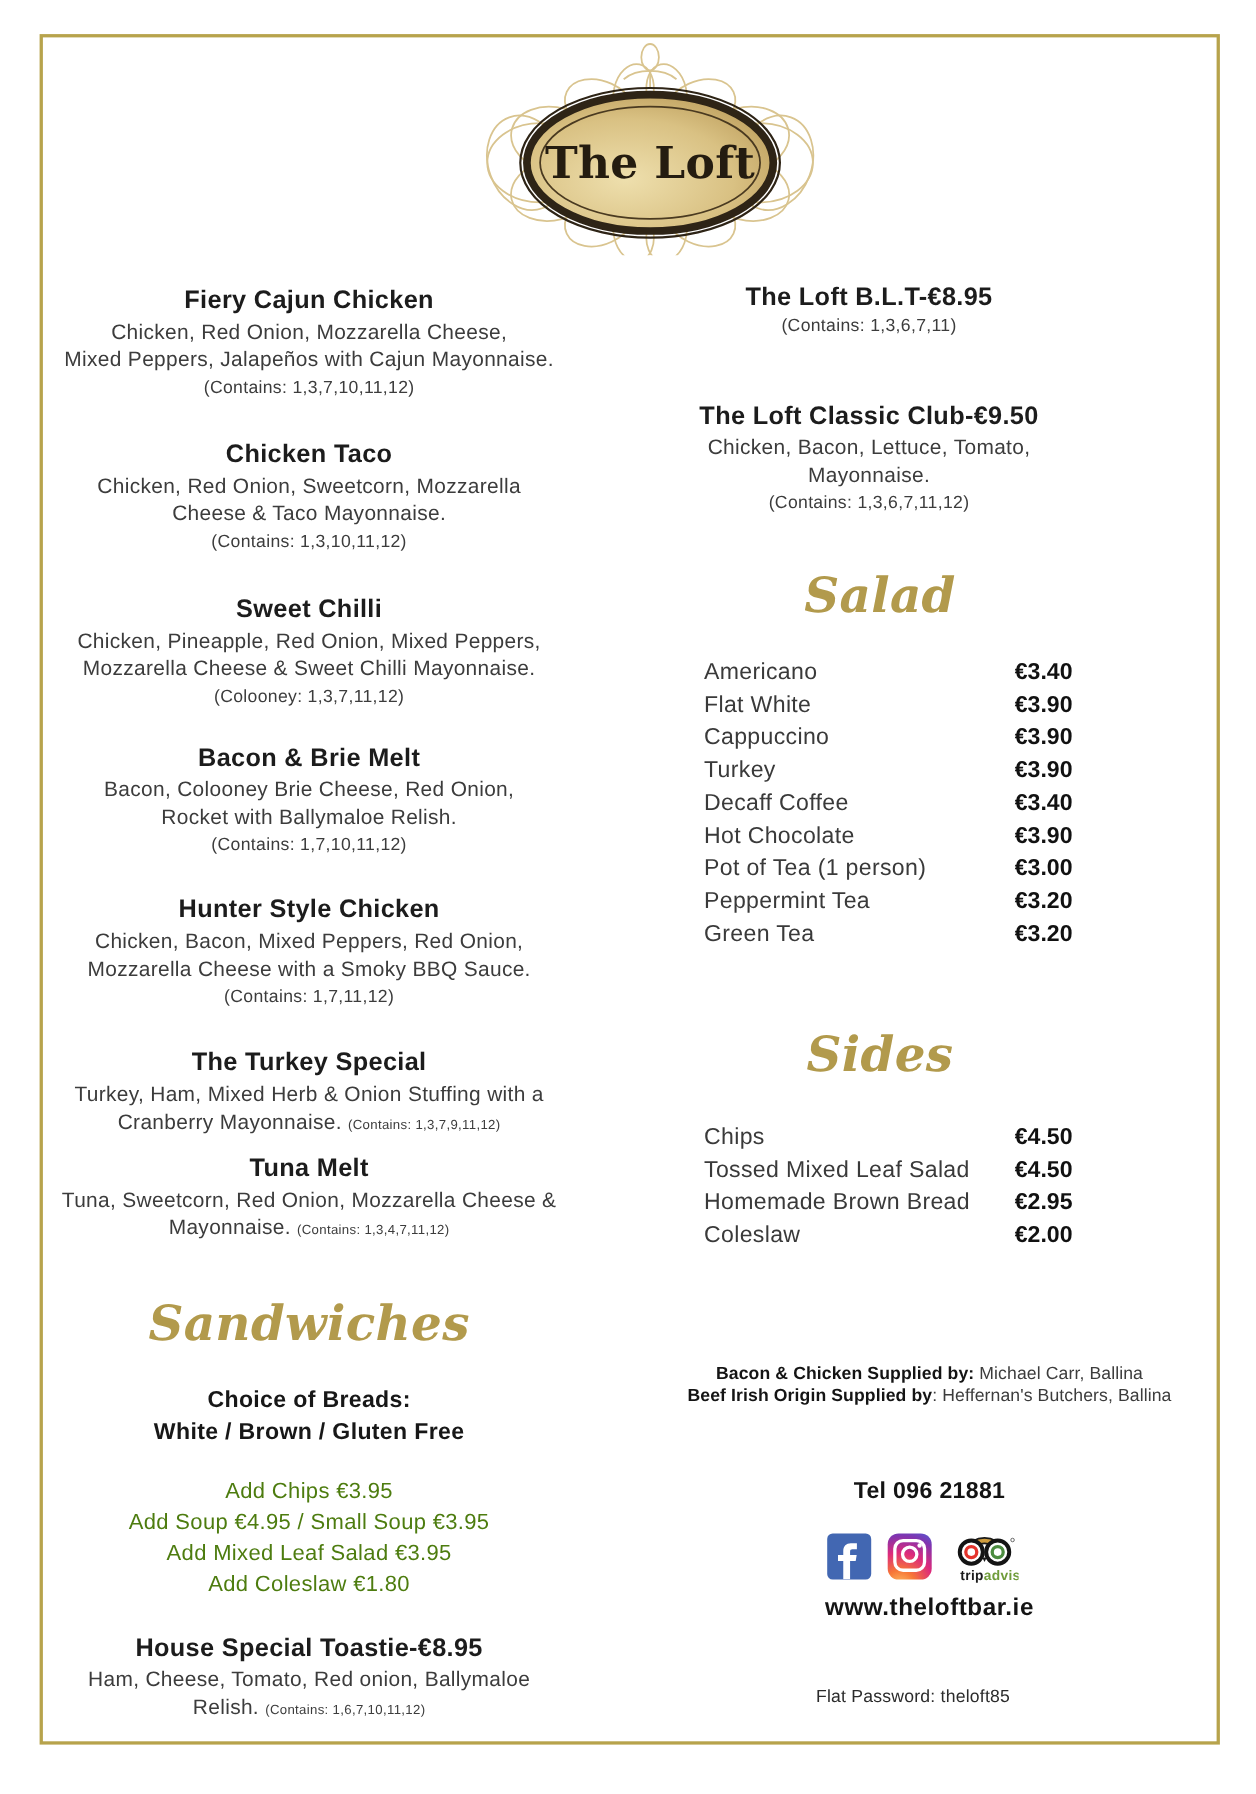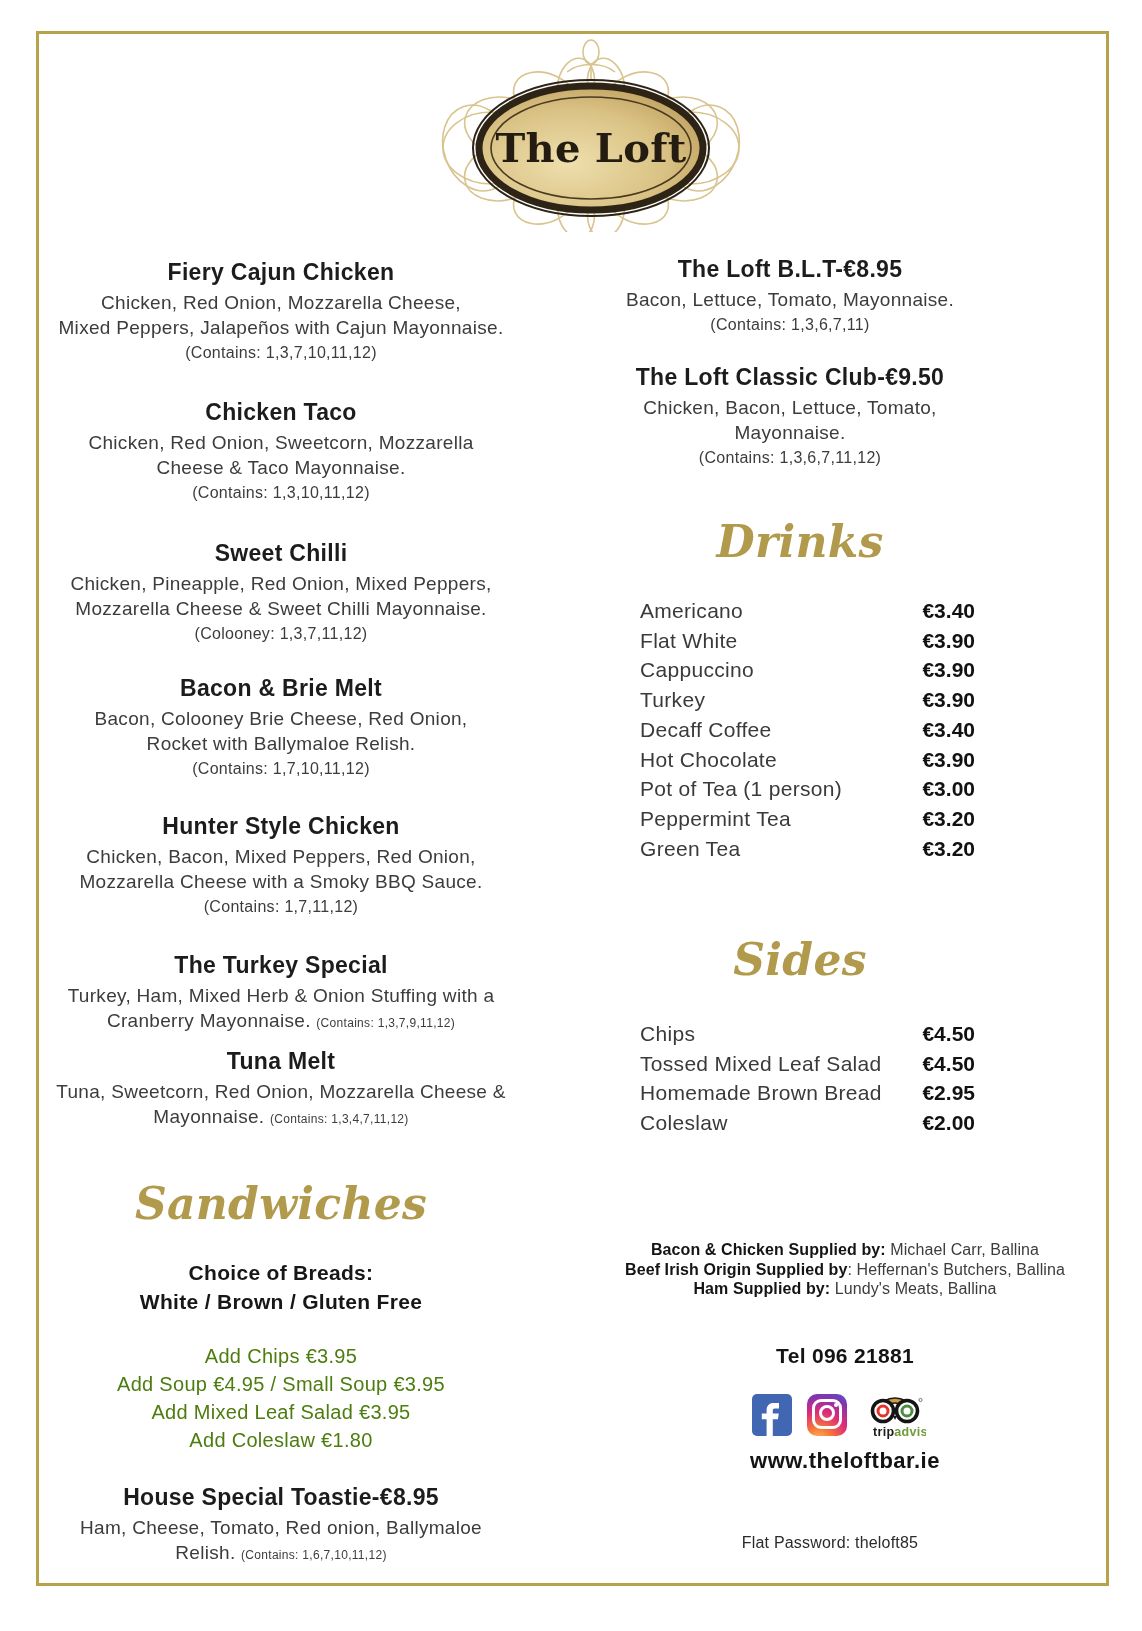--- a/index.html
+++ b/index.html
@@ -144,32 +144,31 @@
   </div>
 
   <div class="abs center" style="left:31px;top:1483px;width:500px;">
     <div class="item-title">House Special Toastie-€8.95</div>
     <div class="item-desc"><span class="pre">Ham, Cheese, Tomato, Red onion, Ballymaloe
 Relish. </span><span class="inline-contains">(Contains: 1,6,7,10,11,12)</span></div>
   </div>
 
   <div class="abs center" style="left:590px;top:255px;width:400px;">
     <div class="item-title">The Loft B.L.T-€8.95</div>
-    <div class="item-desc pre">Bacon, Lettuce, Tomato, Mayonnaise.</div>
     <div class="item-contains">(Contains: 1,3,6,7,11)</div>
   </div>
 
   <div class="abs center" style="left:590px;top:363px;width:400px;">
     <div class="item-title">The Loft Classic Club-€9.50</div>
     <div class="item-desc pre">Chicken, Bacon, Lettuce, Tomato,
 Mayonnaise.</div>
     <div class="item-contains">(Contains: 1,3,6,7,11,12)</div>
   </div>
 
-  <div class="abs center script-head" style="left:590px;top:514px;width:420px;">Drinks</div>
+  <div class="abs center script-head" style="left:590px;top:514px;width:420px;">Salad</div>
 
   <div class="abs price-list" style="left:640px;top:596px;width:335px;">
     <div class="price-row">
         <span>Americano</span>
         <b>€3.40</b>
       </div>
     <div class="price-row">
         <span>Flat White</span>
         <b>€3.90</b>
       </div>
@@ -220,21 +219,20 @@
       </div>
     <div class="price-row">
         <span>Coleslaw</span>
         <b>€2.00</b>
       </div>
   </div>
 
   <div class="abs center suppliers" style="left:595px;top:1240px;width:500px;">
     <div><b>Bacon &amp; Chicken Supplied by:</b><span> Michael Carr, Ballina</span></div>
     <div><b>Beef Irish Origin Supplied by</b><span>: Heffernan's Butchers, Ballina</span></div>
-    <div><b>Ham Supplied by:</b><span> Lundy's Meats, Ballina</span></div>
   </div>
 
   <div class="abs center tel" style="left:595px;top:1344px;width:500px;">Tel 096 21881</div>
 
   <div class="abs icons" style="left:752px;top:1394px;">
     <div class="fb">
       <svg width="40" height="42" viewBox="0 0 40 42">
         <path fill="#ffffff" d="M27 14.5h-4.2c-1.3 0-2 .8-2 2.1v3h6l-.9 5.6h-5.1V42h-6.2V25.2h-4.8v-5.6h4.8v-3.5c0-4.4 2.7-7.1 6.9-7.1H27v5.5z"></path>
       </svg>
     </div>

